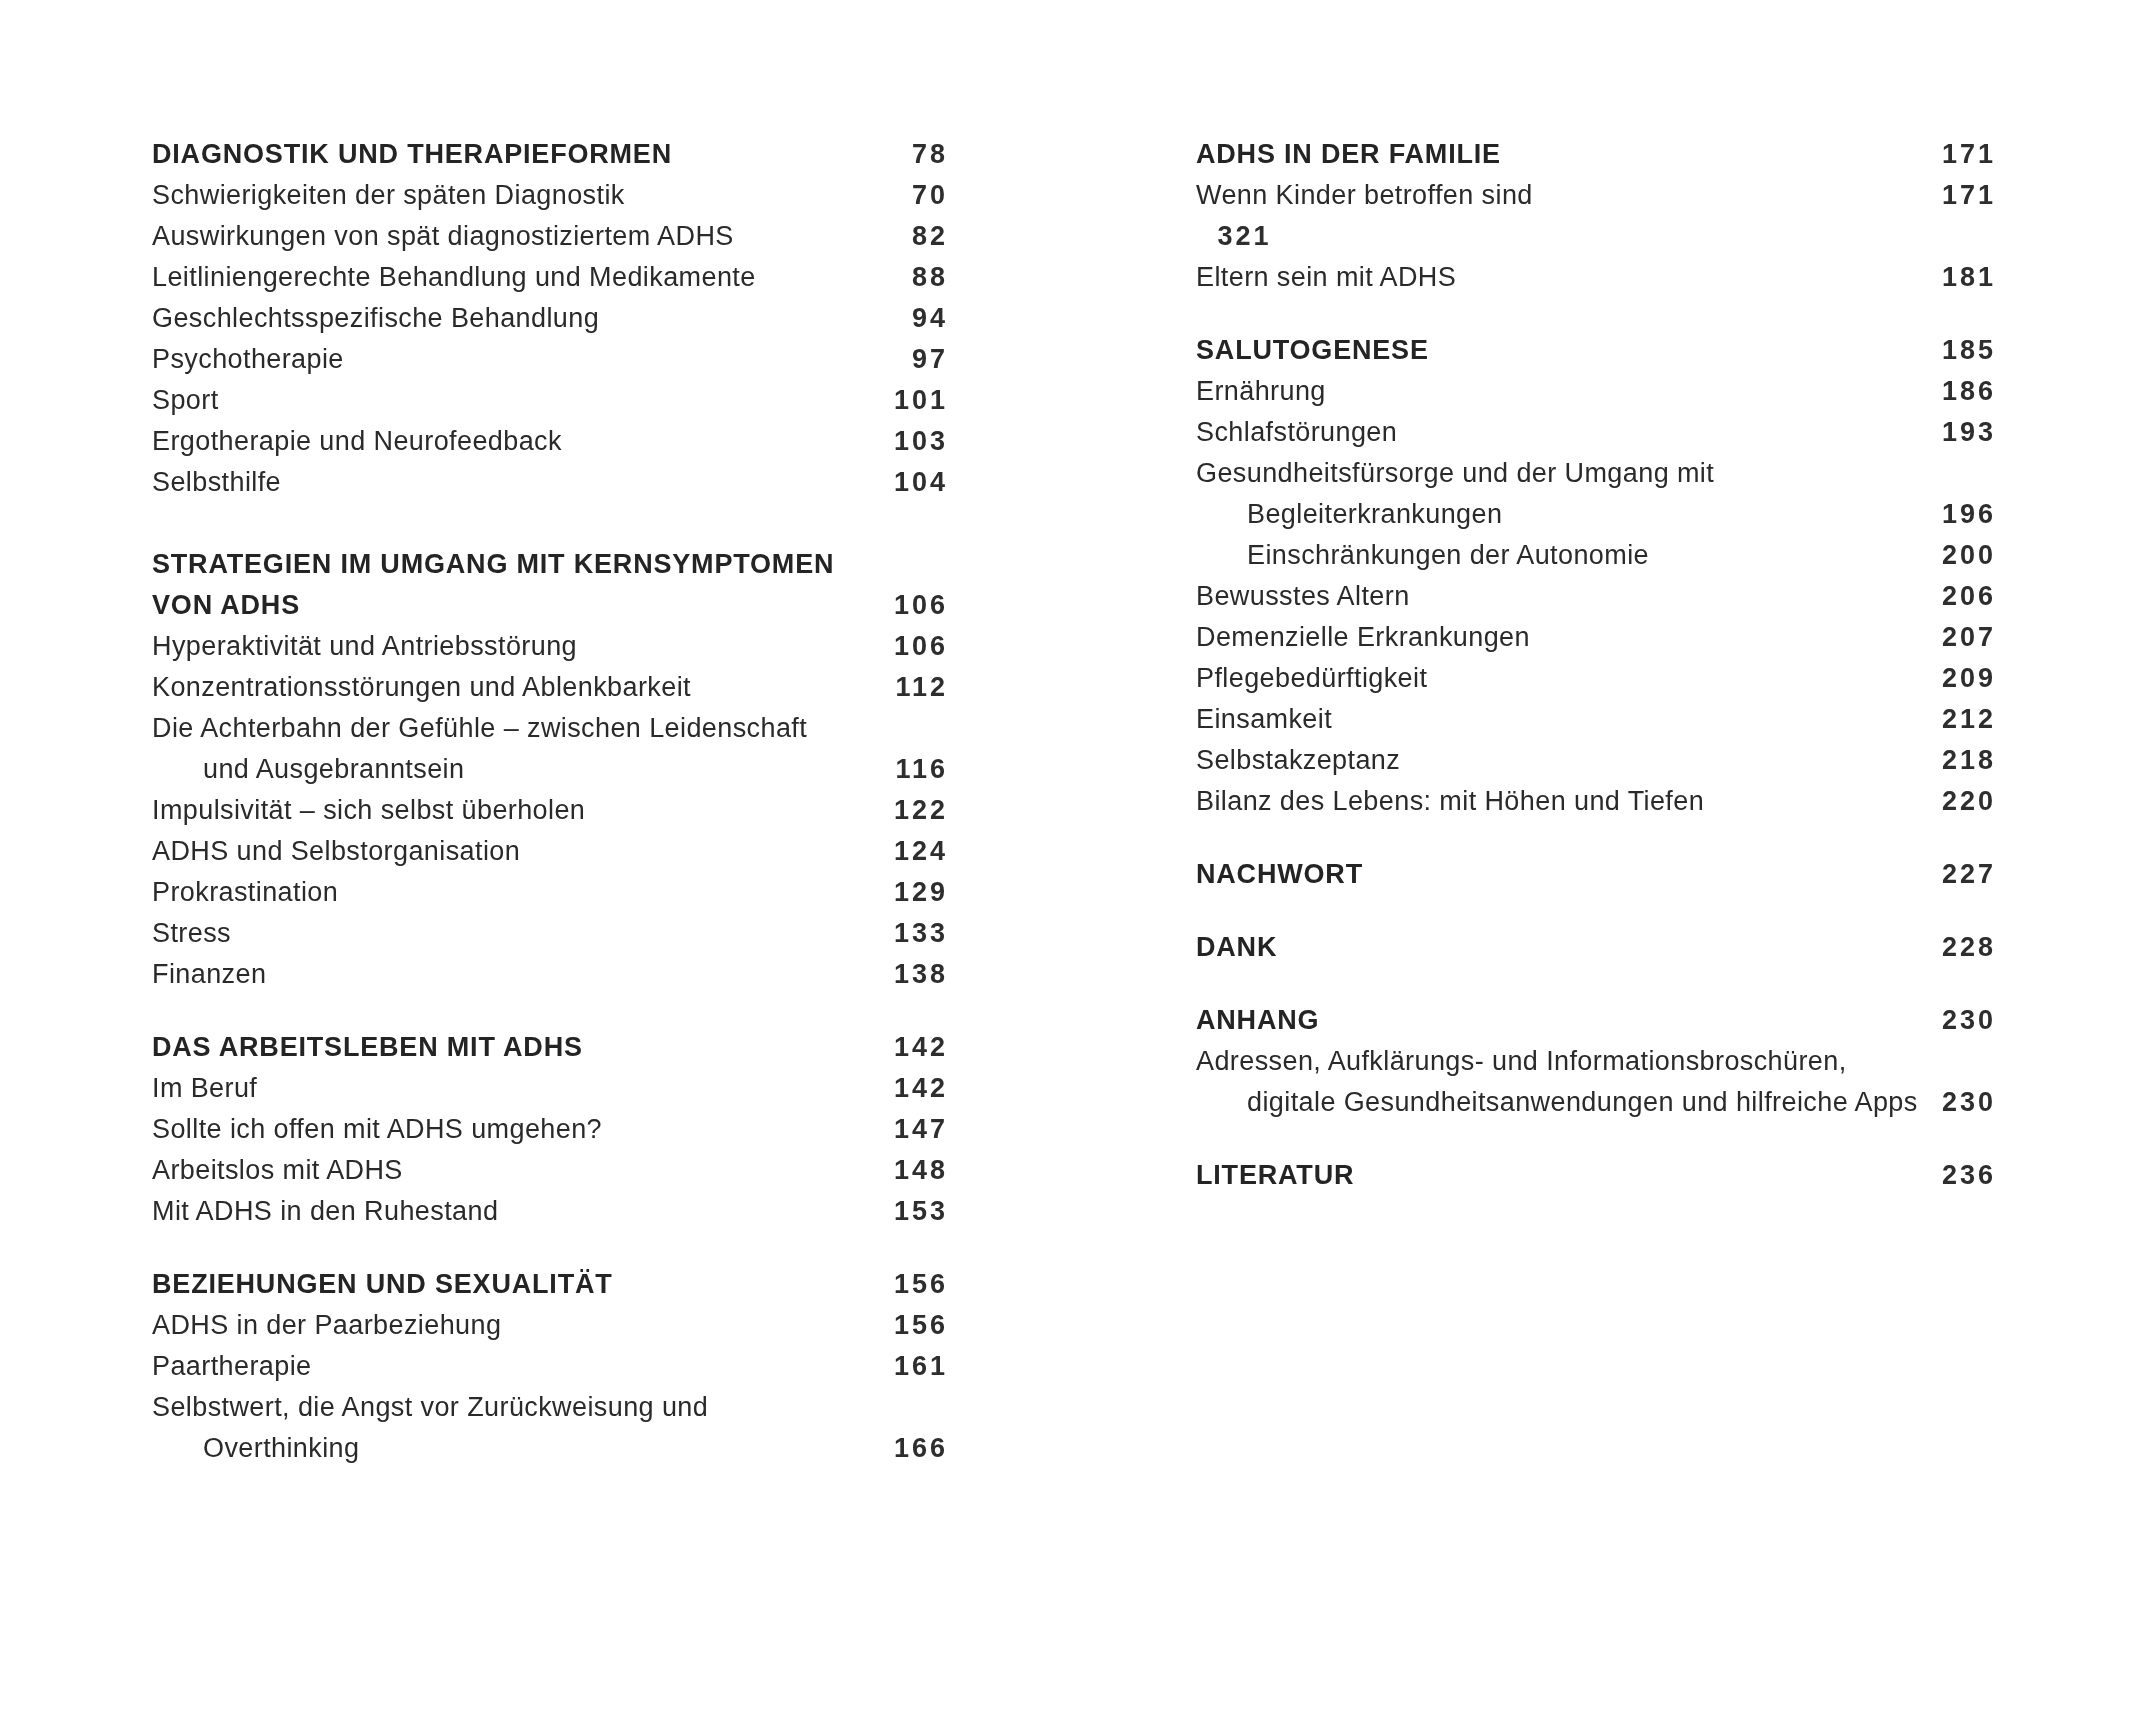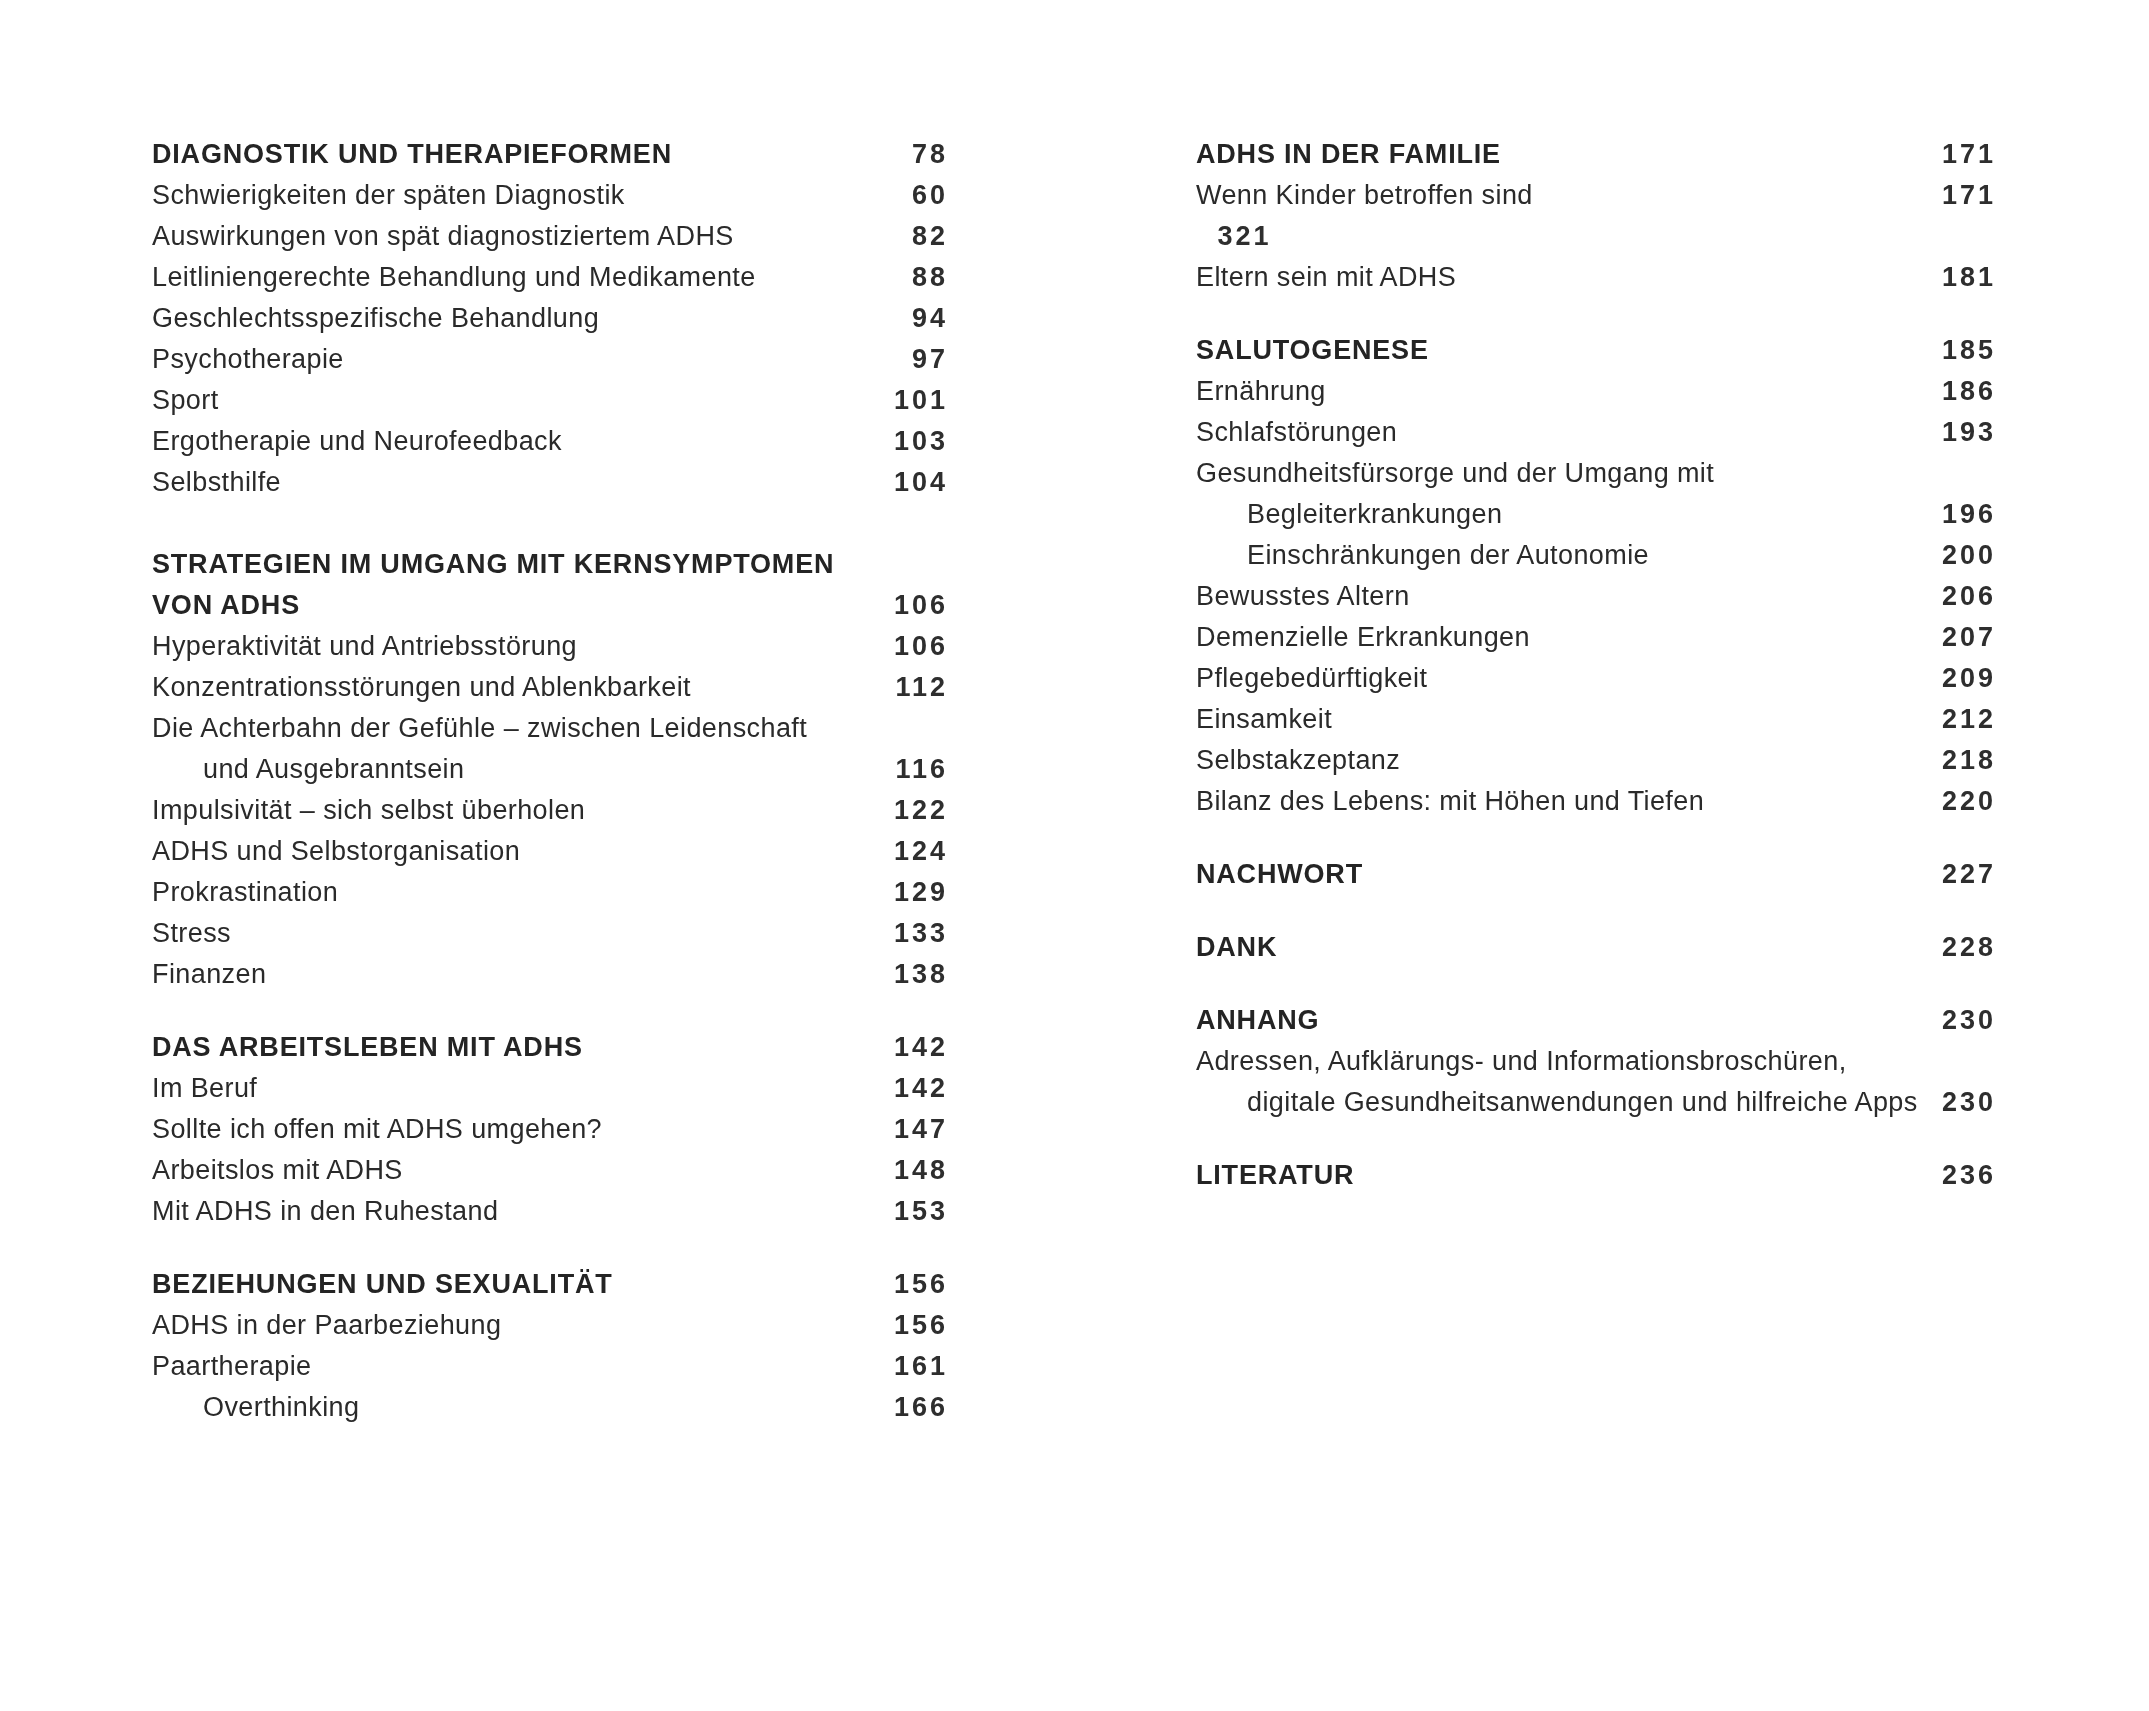--- a/index.html
+++ b/index.html
@@ -57,21 +57,21 @@
 
 <div id="page">
   <div id="col-left" class="toc-column">
       <div class="toc-section">
         <div class="toc-row heading">
           <span class="title">DIAGNOSTIK UND THERAPIEFORMEN</span>
           <span class="page">78</span>
         </div>
         <div class="toc-row">
           <span class="title">Schwierigkeiten der späten Diagnostik</span>
-          <span class="page">60</span>
+          <span class="page">70</span>
         </div>
         <div class="toc-row">
           <span class="title">Auswirkungen von spät diagnostiziertem ADHS</span>
           <span class="page">82</span>
         </div>
         <div class="toc-row">
           <span class="title">Leitliniengerechte Behandlung und Medikamente</span>
           <span class="page">88</span>
         </div>
         <div class="toc-row">
@@ -167,20 +167,23 @@
           <span class="page">156</span>
         </div>
         <div class="toc-row">
           <span class="title">ADHS in der Paarbeziehung</span>
           <span class="page">156</span>
         </div>
         <div class="toc-row">
           <span class="title">Paartherapie</span>
           <span class="page">161</span>
         </div>
+        <div class="toc-row">
+          <span class="title">Selbstwert, die Angst vor Zurückweisung und</span>
+        </div>
         <div class="toc-row indent">
           <span class="title">Overthinking</span>
           <span class="page">166</span>
         </div>
       </div>
     </div>
   <div id="col-right" class="toc-column">
       <div class="toc-section">
         <div class="toc-row heading">
           <span class="title">ADHS IN DER FAMILIE</span>

